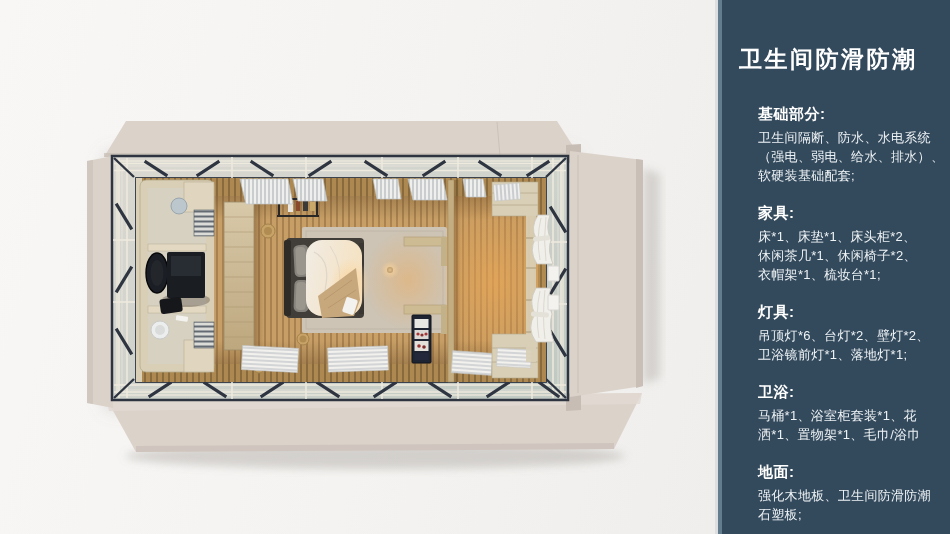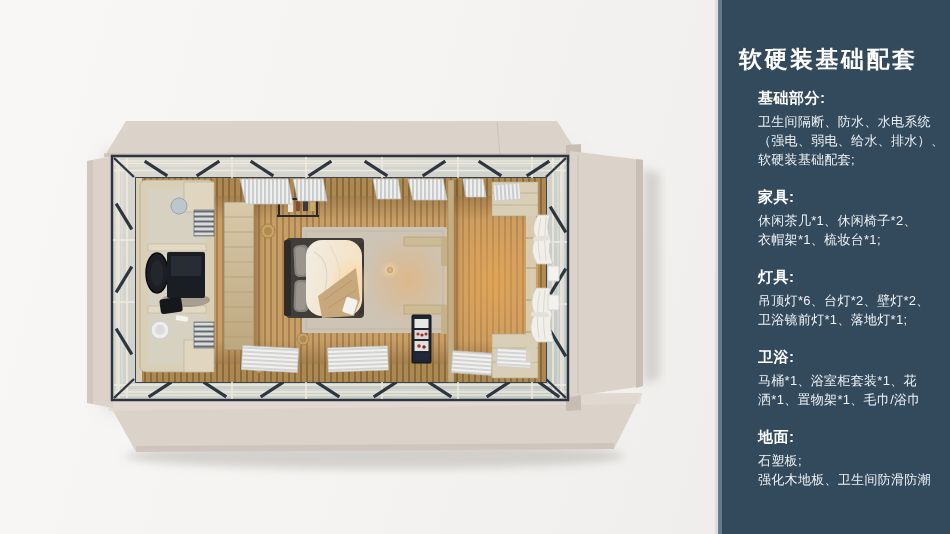--- a/index.html
+++ b/index.html
@@ -26,21 +26,21 @@
     position:absolute;left:0;top:0;bottom:0;width:7px;
     background:linear-gradient(90deg,var(--panelEdgeLight,#dcdedf) 0 3px,var(--panelEdgeMid,#647d8e) 3px 7px);
   }
   .panel h1{
     margin:44px 10px 0 24px;
     font-size:23px;line-height:30px;font-weight:bold;letter-spacing:2.5px;
     color:#ffffff;white-space:nowrap;
   }
   .secs{margin:12px 14px 0 43px;}
   .sec{margin-top:18px;}
-  .sec:first-child{margin-top:14px;}
+  .sec:first-child{margin-top:30px;}
   .sec h2{
     margin:0 0 4px 0;font-size:15px;line-height:20px;font-weight:bold;color:#ffffff;
     letter-spacing:.5px;
   }
   .ln{
     font-size:13px;line-height:19px;color:#eef3f5;letter-spacing:.3px;white-space:nowrap;
   }
   
   .f-flap{fill:var(--flap)} .f-flapShade{fill:var(--flapShade)} .s-frame{stroke:var(--frame)}
   .s-rail{stroke:var(--rail)}
@@ -388,43 +388,44 @@
 
       <g>
         <circle cx="390" cy="270" r="3" fill="#6b5336"></circle>
         <circle cx="390" cy="270" r="9" fill="url(#glowA)"></circle>
       </g>
     </svg>
   </div>
 
   <aside class="panel">
     <div class="panel-edge"></div>
-    <h1>软硬装基础配套</h1>
+    <h1>卫生间防滑防潮</h1>
     <div class="secs">
       <section class="sec">
         <h2>基础部分:</h2>
         <div class="ln">卫生间隔断、防水、水电系统</div>
         <div class="ln">（强电、弱电、给水、排水）、</div>
         <div class="ln">软硬装基础配套;</div>
       </section>
       <section class="sec">
         <h2>家具:</h2>
+        <div class="ln">床*1、床垫*1、床头柜*2、</div>
         <div class="ln">休闲茶几*1、休闲椅子*2、</div>
         <div class="ln">衣帽架*1、梳妆台*1;</div>
       </section>
       <section class="sec">
         <h2>灯具:</h2>
         <div class="ln">吊顶灯*6、台灯*2、壁灯*2、</div>
         <div class="ln">卫浴镜前灯*1、落地灯*1;</div>
       </section>
       <section class="sec">
         <h2>卫浴:</h2>
         <div class="ln">马桶*1、浴室柜套装*1、花</div>
         <div class="ln">洒*1、置物架*1、毛巾/浴巾</div>
       </section>
       <section class="sec">
         <h2>地面:</h2>
+        <div class="ln">强化木地板、卫生间防滑防潮</div>
         <div class="ln">石塑板;</div>
-        <div class="ln">强化木地板、卫生间防滑防潮</div>
       </section>
     </div>
   </aside>
 </div>
 
 </body></html>

